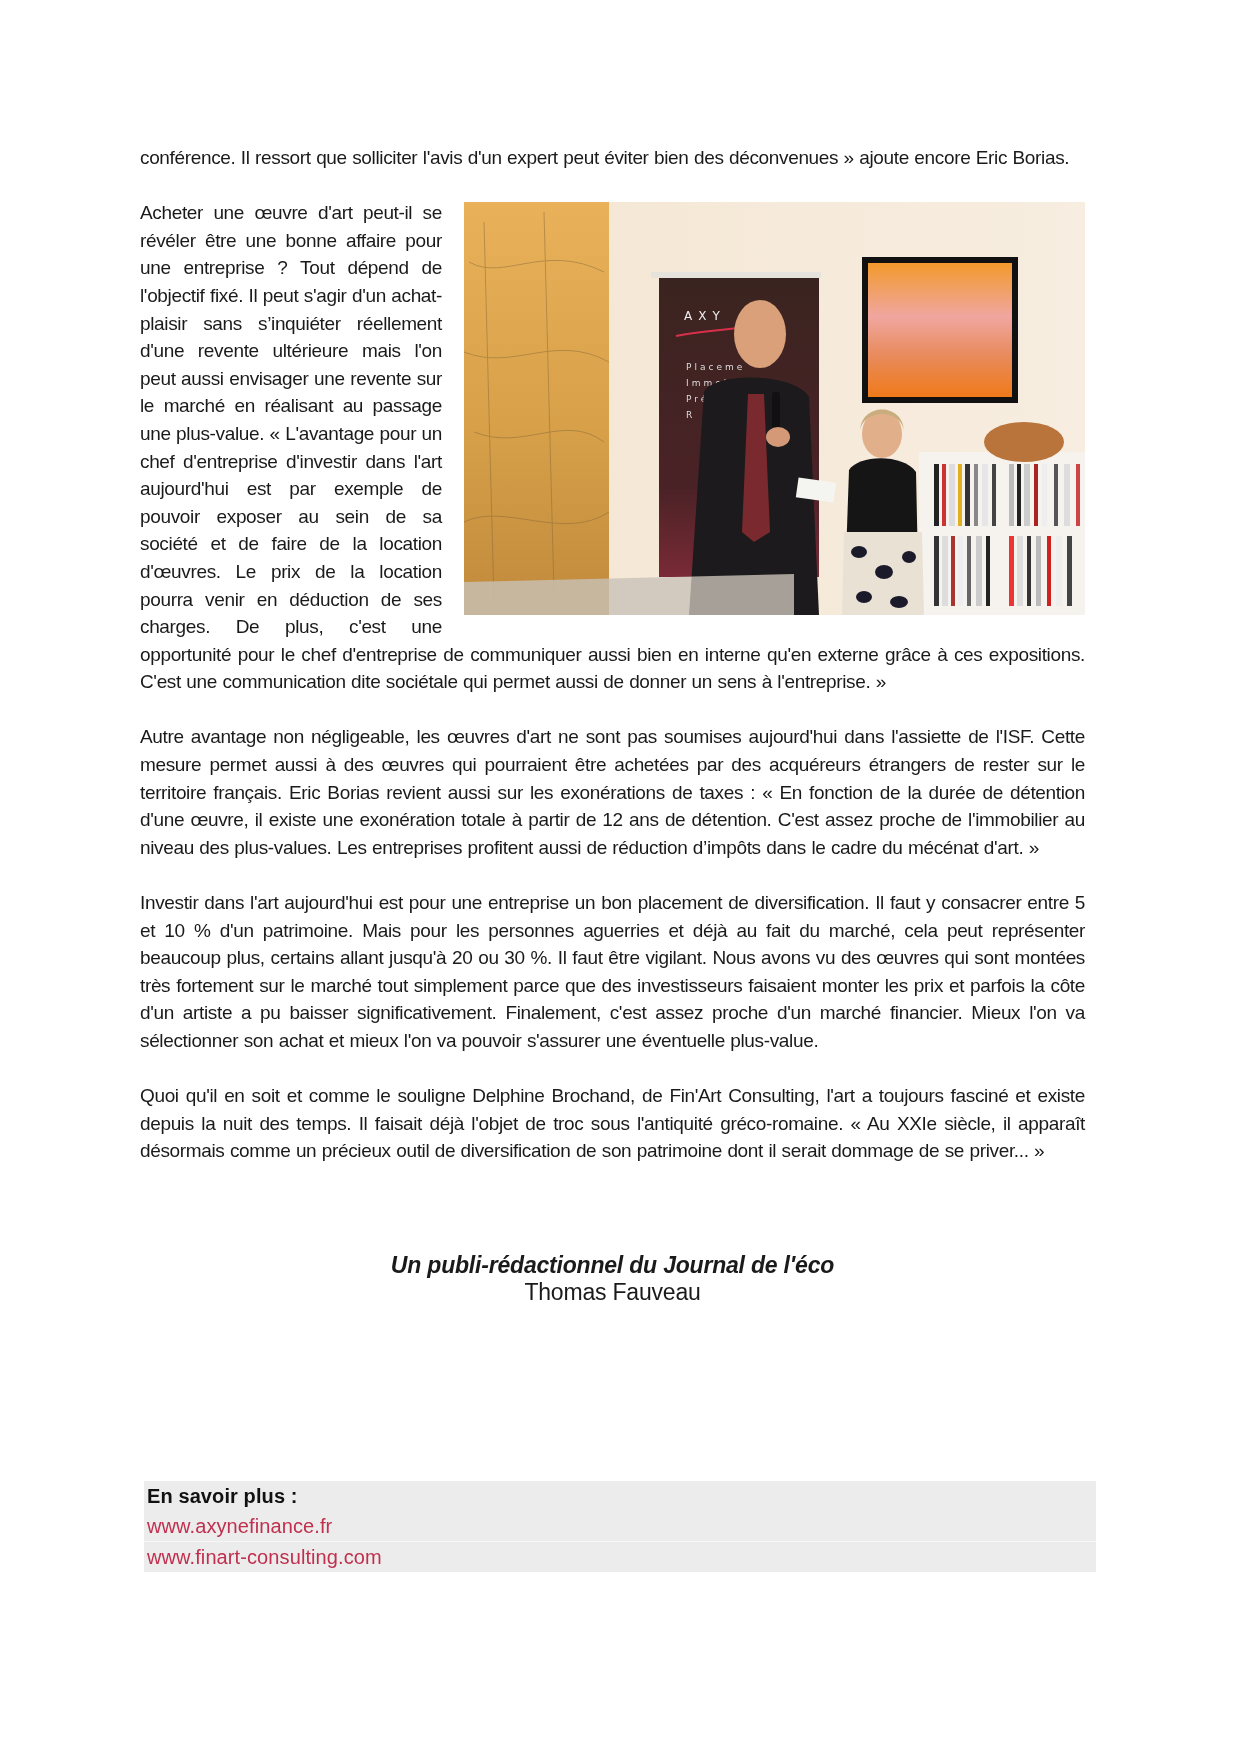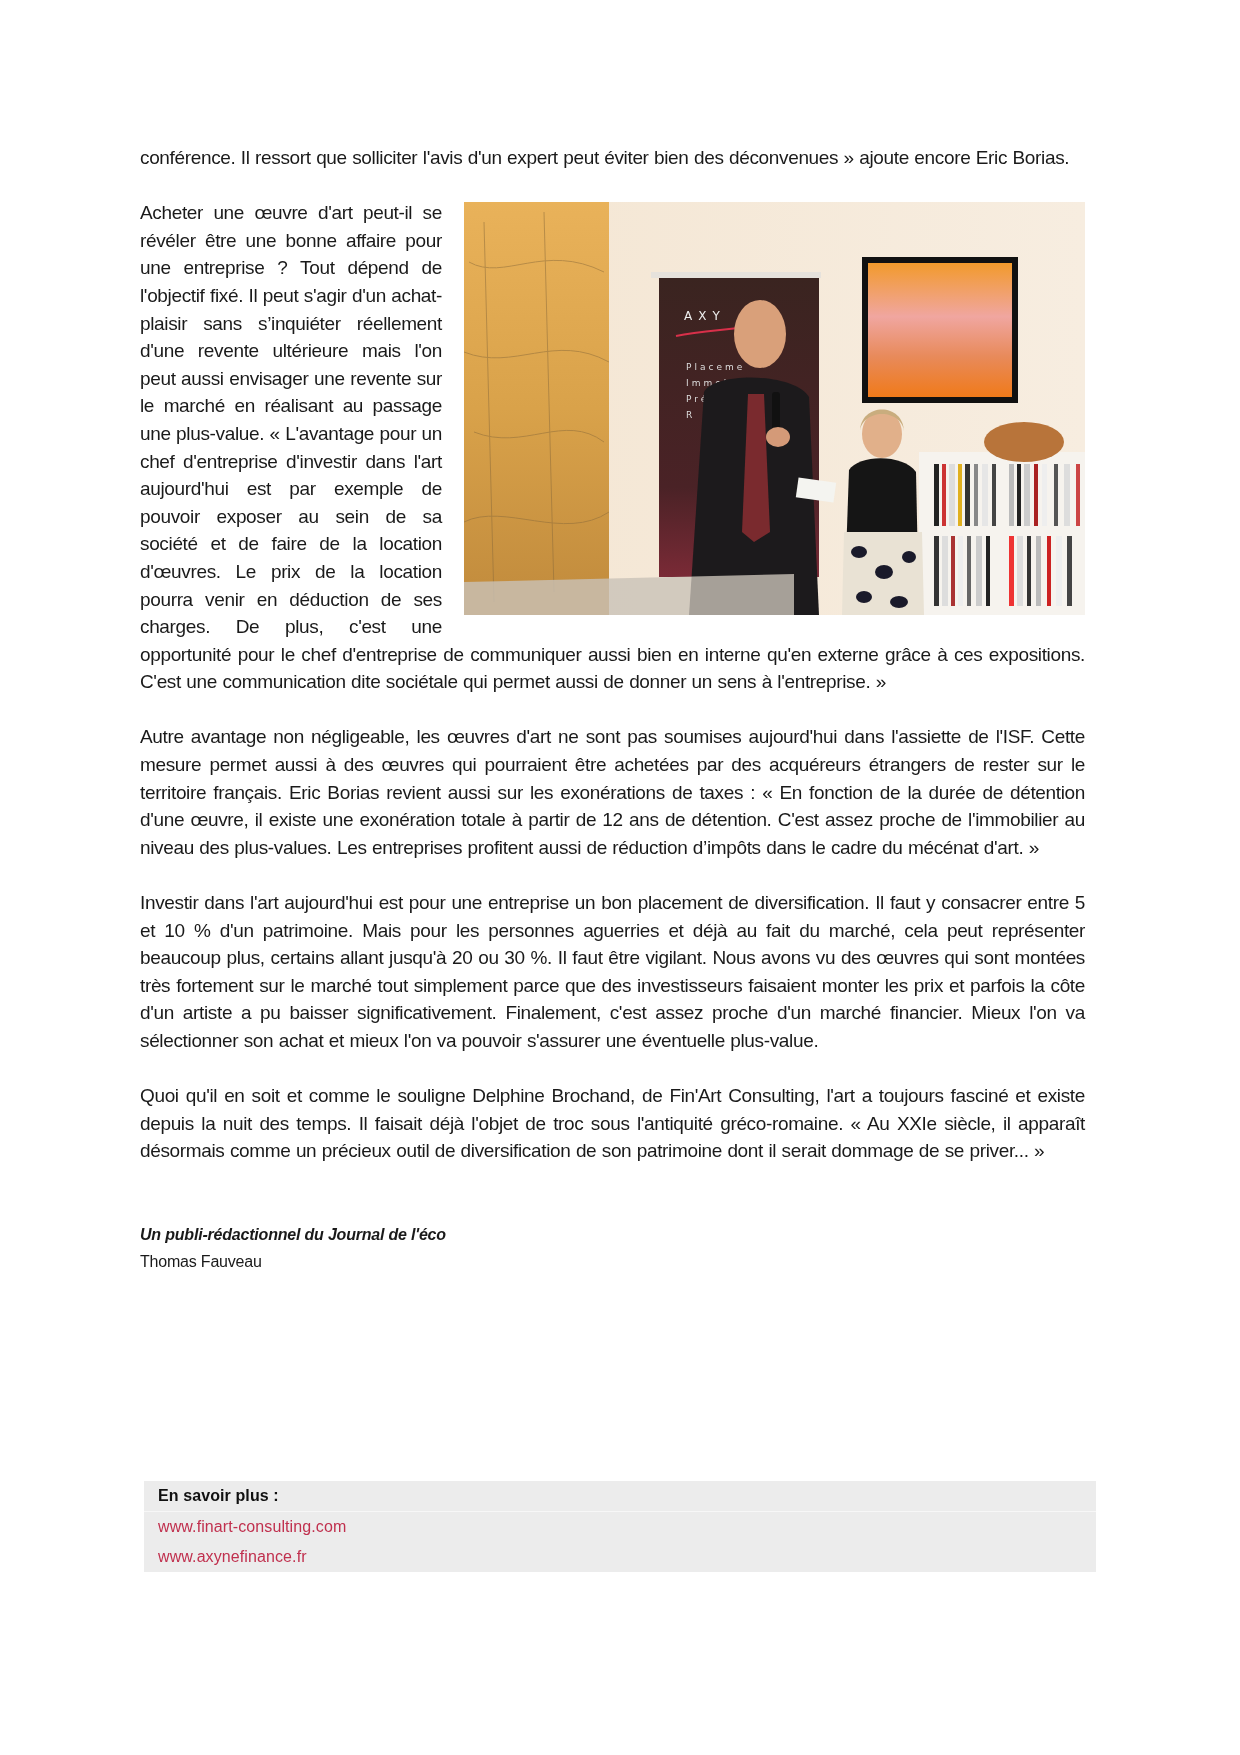--- a/index.html
+++ b/index.html
@@ -34,39 +34,39 @@
       width: 621px;
       height: 413px;
       margin: 3px 0 3px 22px;
       position: relative;
       overflow: hidden;
       background: #e8dccb;
       text-decoration: underline;
     }
     .photo svg { display: block; width: 100%; height: 100%; }
     .signature {
-      text-align: left;
-      margin-top: 56px;
-      font-size: 16px;
+      text-align: center;
+      margin-top: 87px;
+      font-size: 23px;
       line-height: 27px;
       letter-spacing: -0.2px;
     }
     .sig-line1 { font-weight: bold; font-style: italic; }
     .sig-line2 { }
     .more-box {
       position: absolute;
       left: 144px;
       top: 1481px;
       width: 952px;
       background: #ececec;
     }
     .more-row {
-      font-size: 16px;
+      font-size: 20px;
       line-height: 30px;
-      padding-left: 14px;
+      padding-left: 3px;
       height: 30px;
       letter-spacing: 0.1px;
     }
     .more-row.divider { border-top: 1px solid #f7f7f7; }
     .more-title { font-weight: bold; color: #111111; }
     .more-link { color: #c0304e; text-decoration: none; }
     .clear { clear: both; }
   </style>
 </head>
 <body>
@@ -194,19 +194,19 @@
   <div class="signature">
     <div class="sig-line1">Un publi-rédactionnel du Journal de l'éco</div>
     <div class="sig-line2">Thomas Fauveau</div>
   </div>
 </div>
 
 <div class="more-box">
   <div class="more-row">
     <span class="more-title">En savoir plus :</span>
   </div>
+  <div class="more-row">
+    <a class="more-link">www.axynefinance.fr</a>
+  </div>
   <div class="more-row divider">
     <a class="more-link">www.finart-consulting.com</a>
   </div>
-  <div class="more-row">
-    <a class="more-link">www.axynefinance.fr</a>
-  </div>
 </div>
 
 </body></html>

